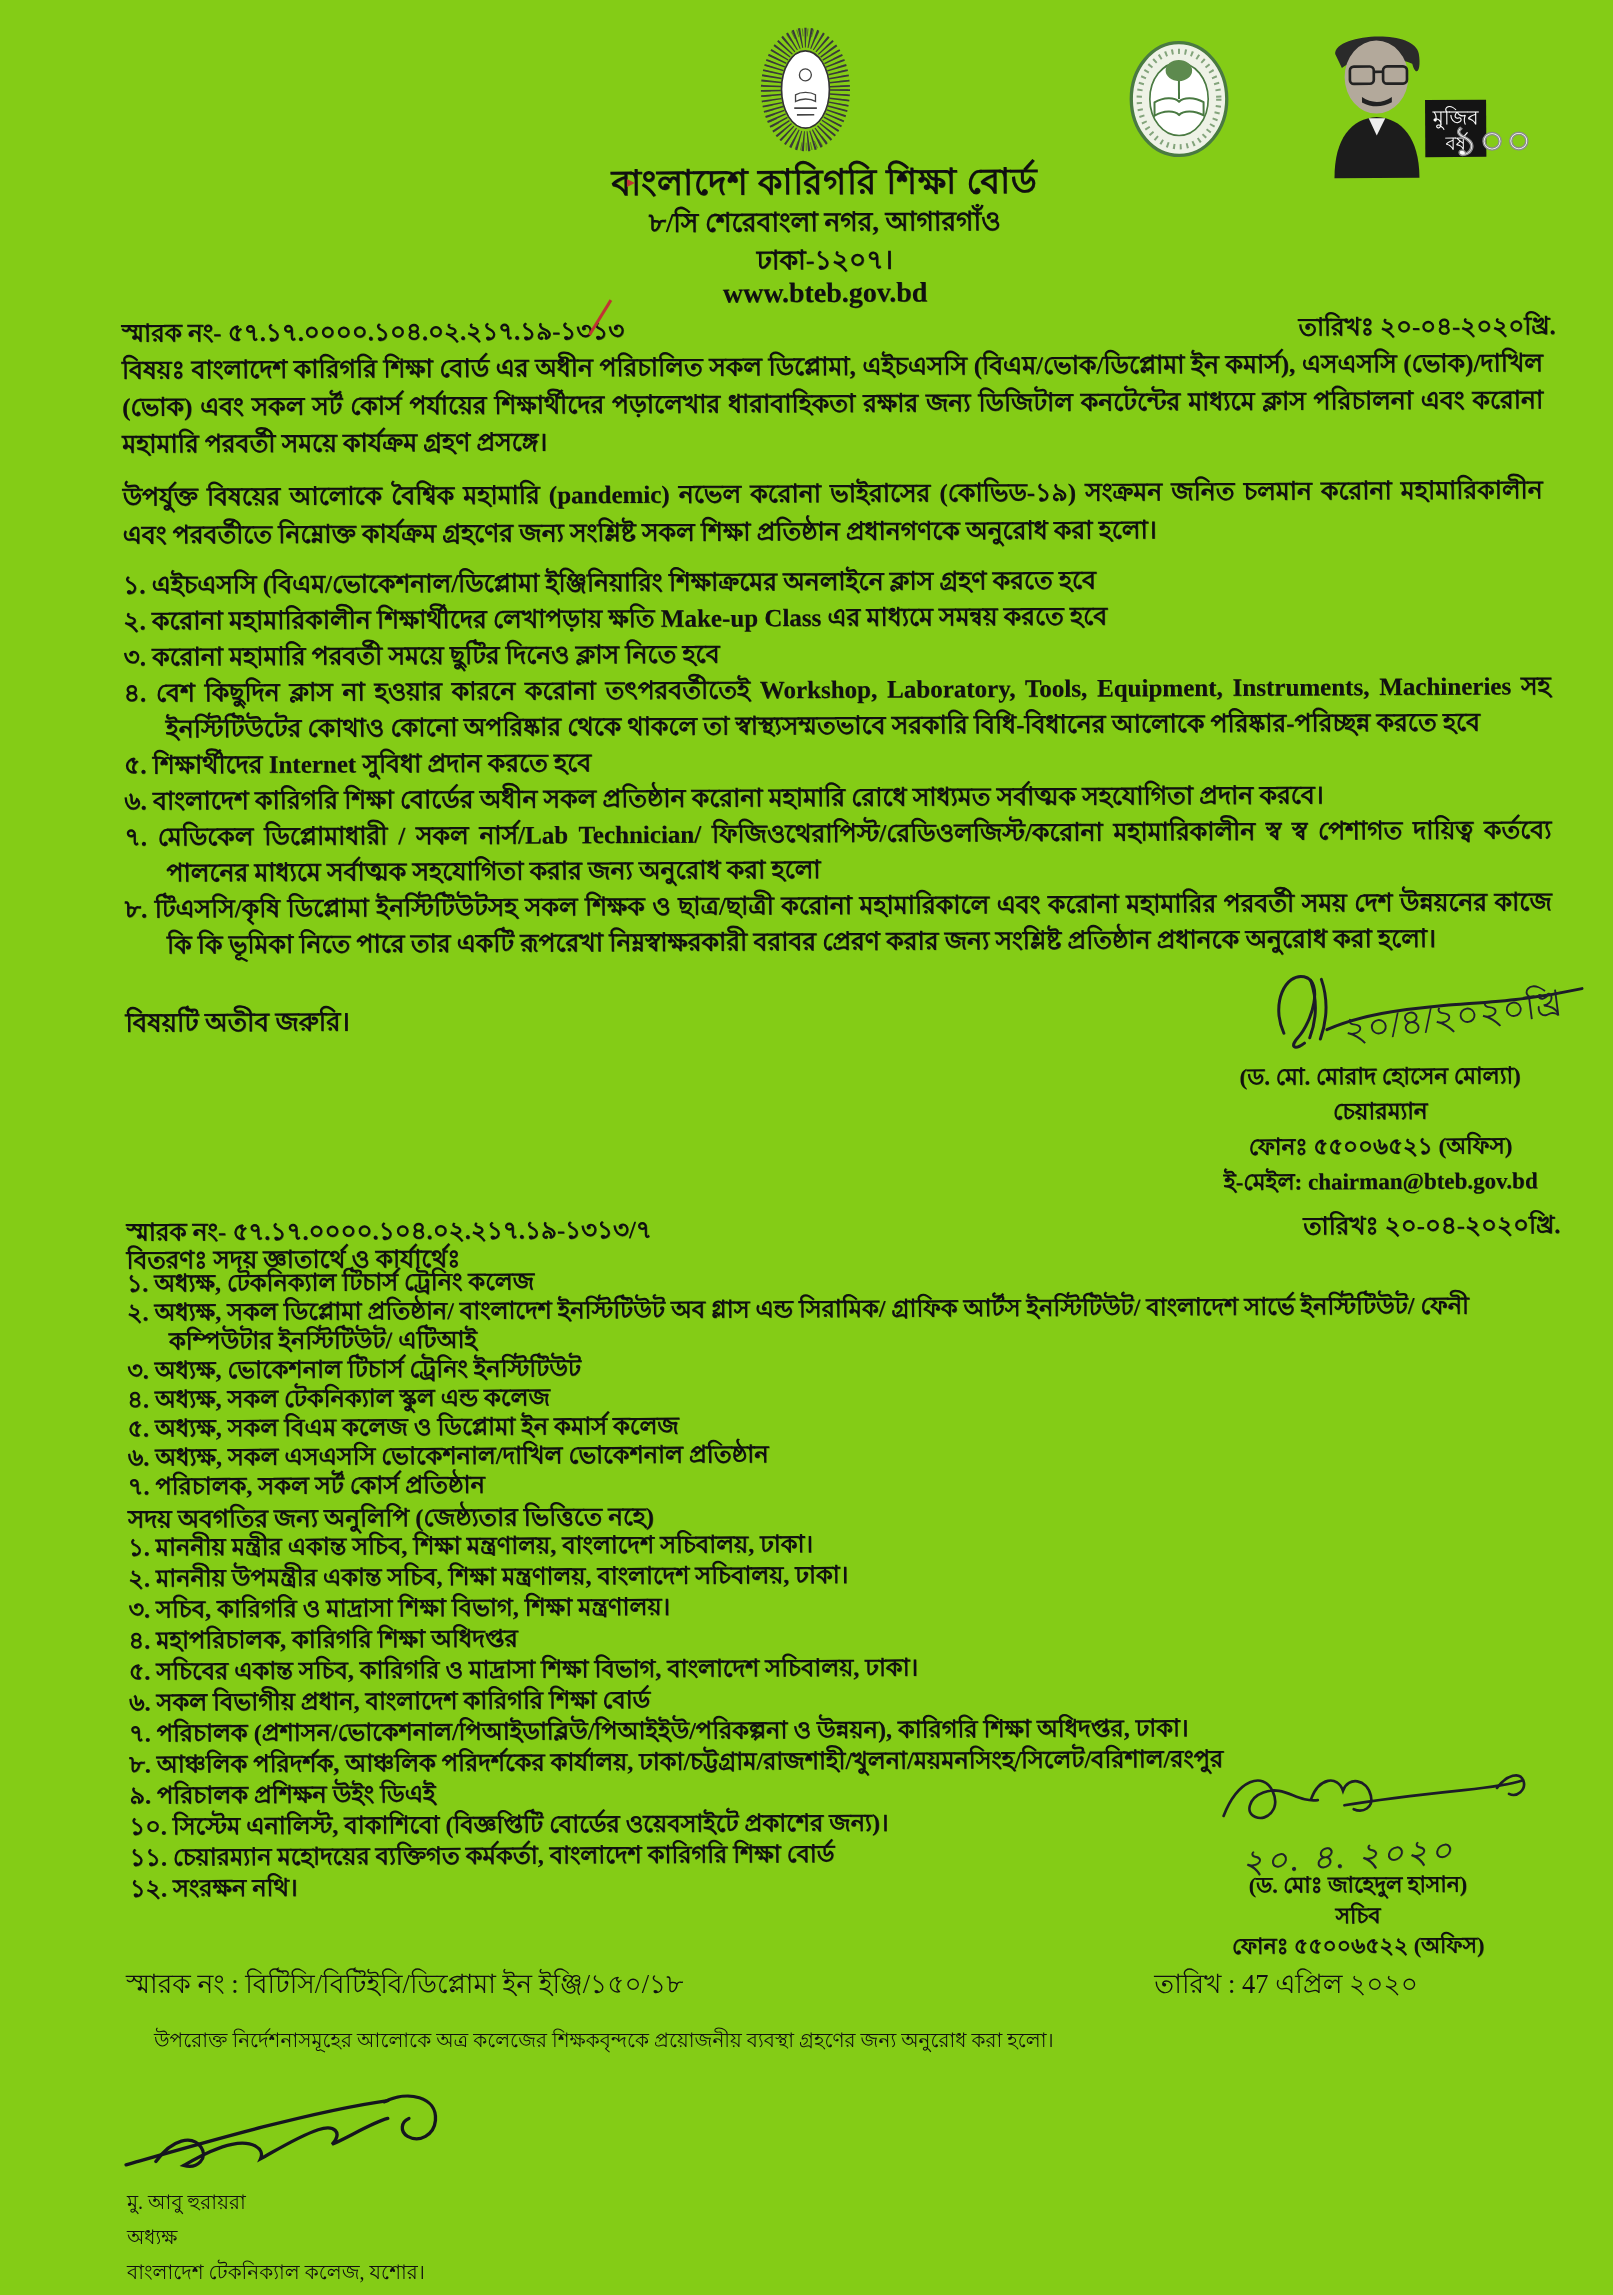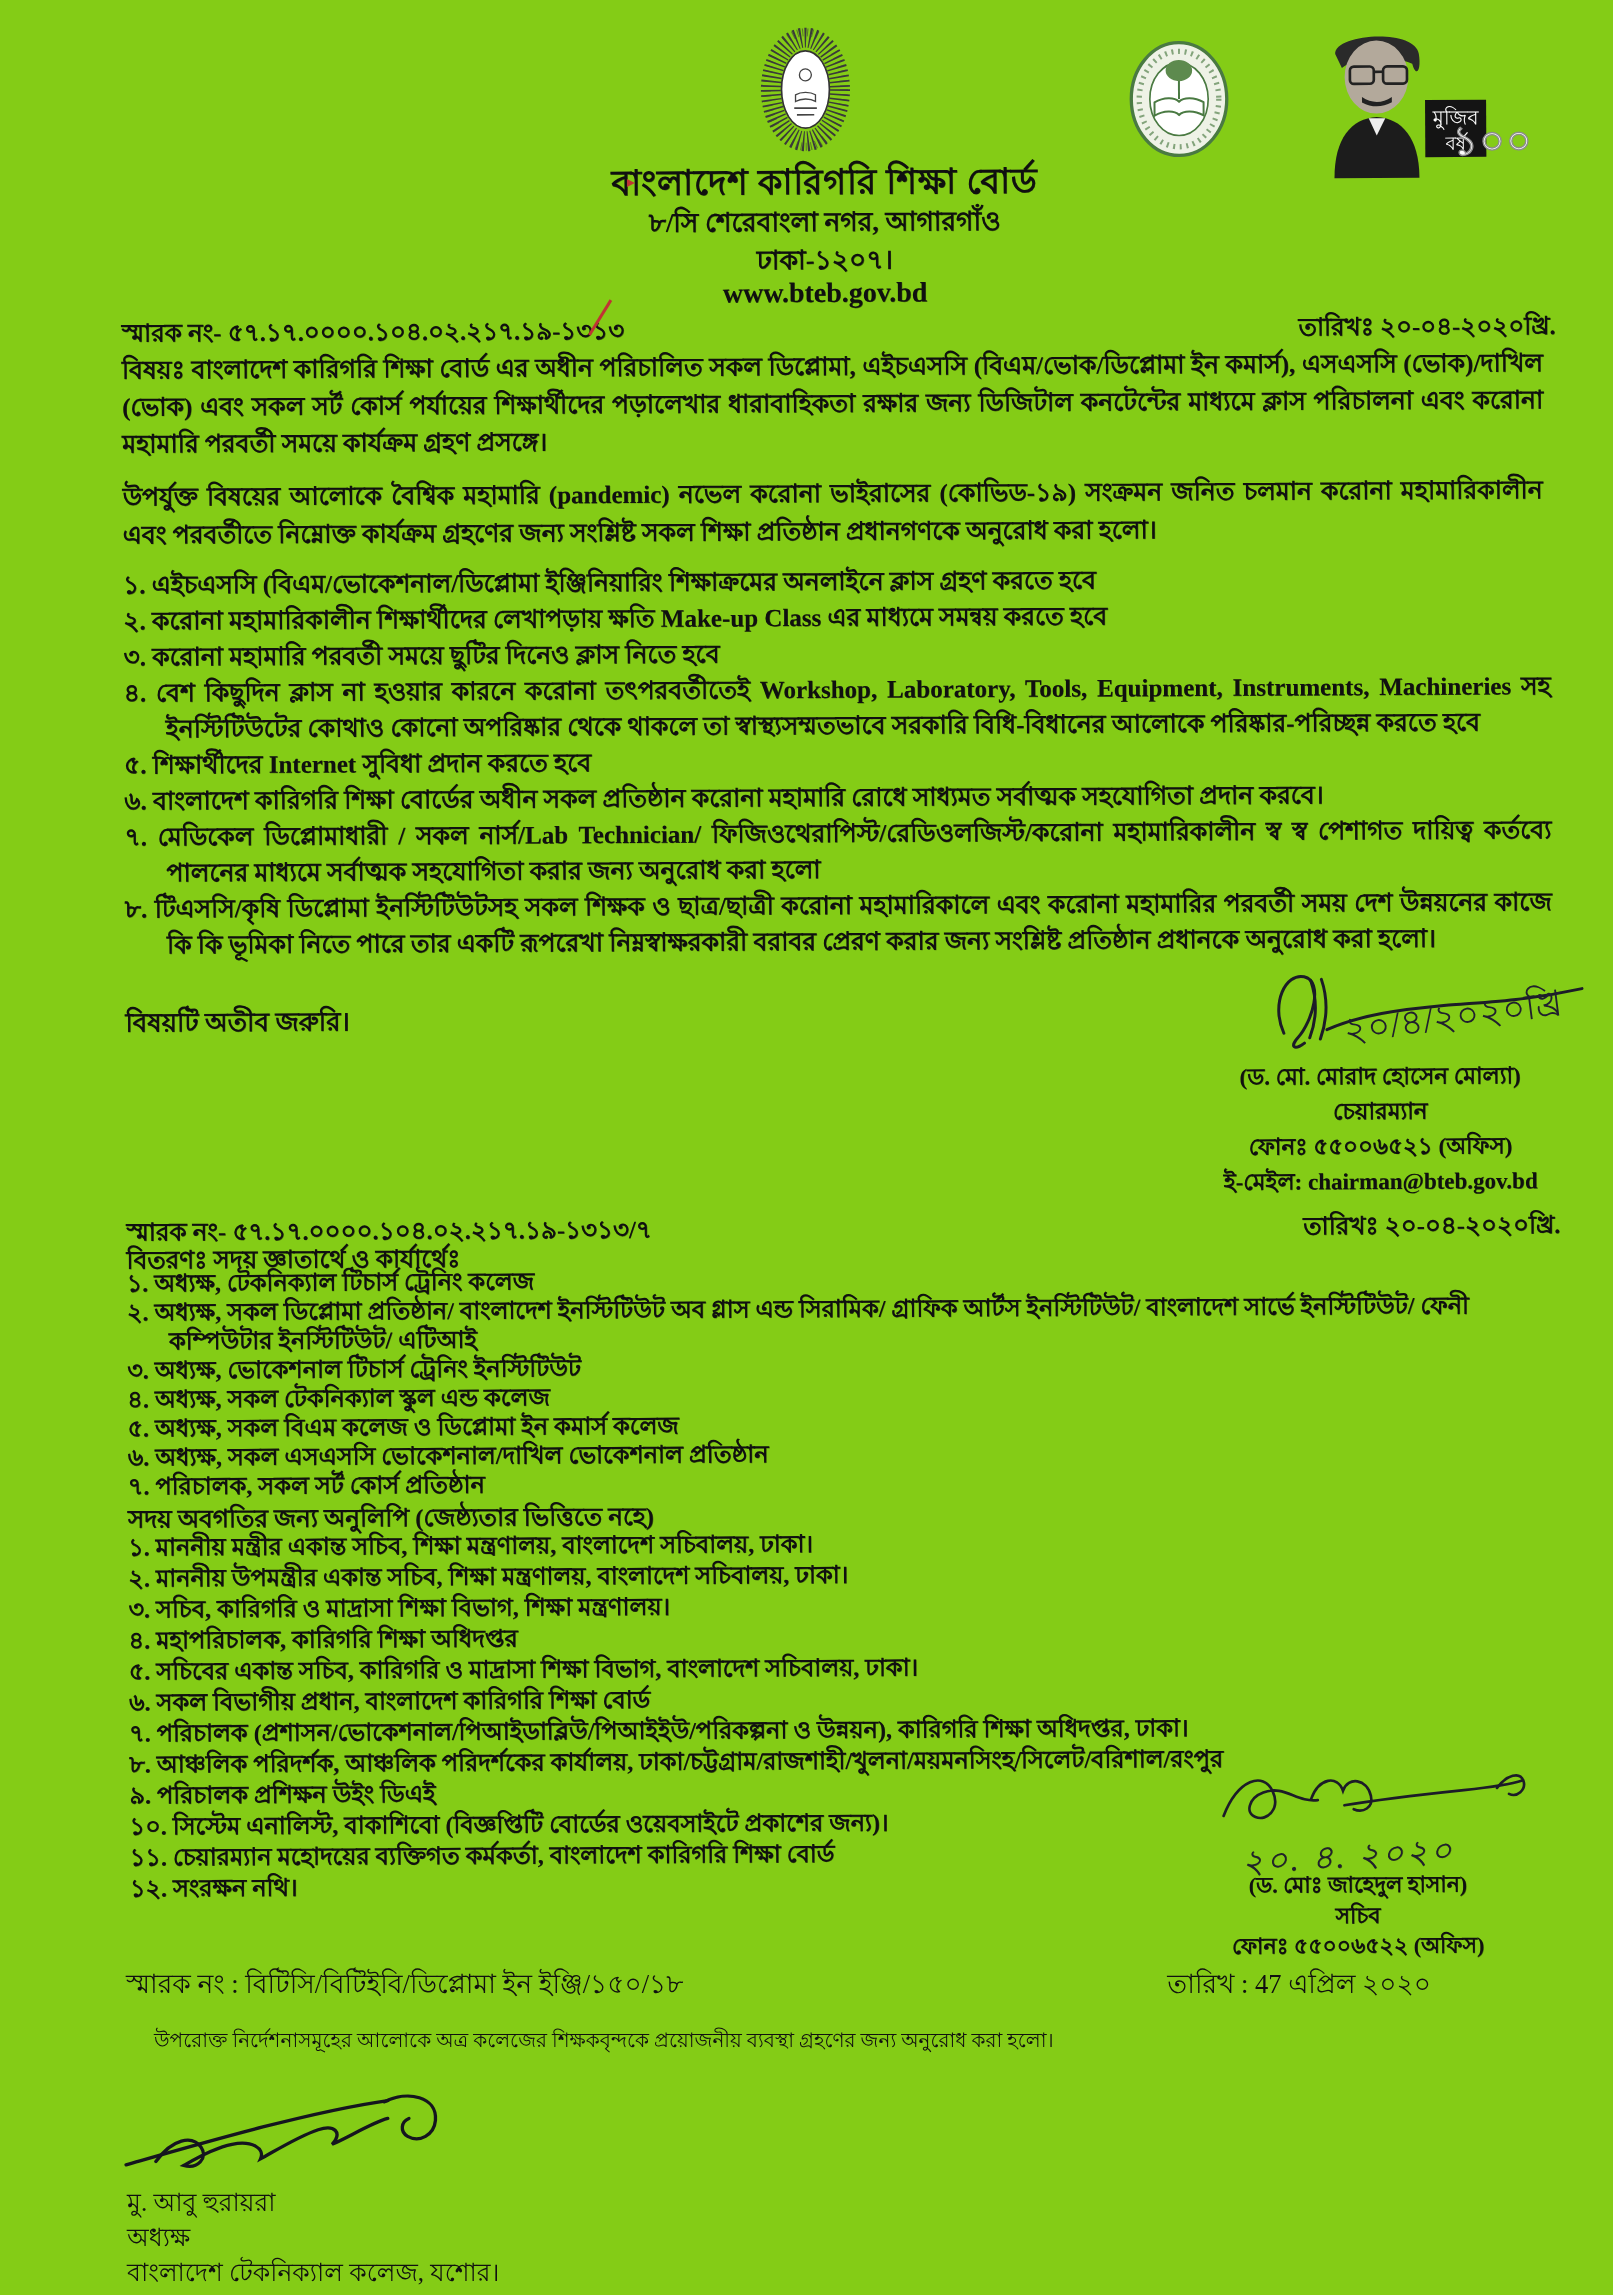--- a/index.html
+++ b/index.html
@@ -33,23 +33,23 @@
   .dist-heading{top:1238px;left:126px;font-size:24.6px;font-weight:700;}
   .dist-list{top:1266px;left:126px;width:1427px;font-size:24px;line-height:29px;font-weight:600;}
   .copies-heading{top:1497px;left:126px;font-size:24.6px;font-weight:700;}
   .copies-list{top:1529px;left:126px;width:1427px;font-size:24px;line-height:31px;font-weight:600;}
   .l-item{padding-left:42px;text-indent:-42px;}
   
   .sec-date{top:1833px;left:1238px;transform:rotate(-3deg);}
   .secretary-block{top:1873px;left:1168px;width:372px;text-align:center;font-size:22px;line-height:30.5px;font-weight:600;}
   
   .overlay{position:absolute;inset:0;}
-  .row3{top:1964px;font-weight:400;font-size:26.5px;right:183px;gap:48px;}
+  .row3{top:1964px;font-weight:400;font-size:26.5px;right:196px;gap:48px;}
   .closing{top:2025px;left:154px;width:1327px;font-size:20px;font-weight:400;}
-  .principal-block{top:2185px;left:127px;font-size:25px;line-height:35px;font-weight:400;}
+  .principal-block{top:2185px;left:127px;font-size:20px;line-height:35px;font-weight:400;}
   
   .red-tick{left:603px;top:296px;width:0;height:41px;border-left:3.3px solid #c03434;transform:rotate(32deg);}
   .red-mark{left:632px;top:178px;width:0;height:0;border-left:8px solid #c03434;border-top:4.6px solid transparent;border-bottom:4.6px solid transparent;}
 </style>
 </head>
 <body>
 
 <div class="page">
 
   <div class="scan">

